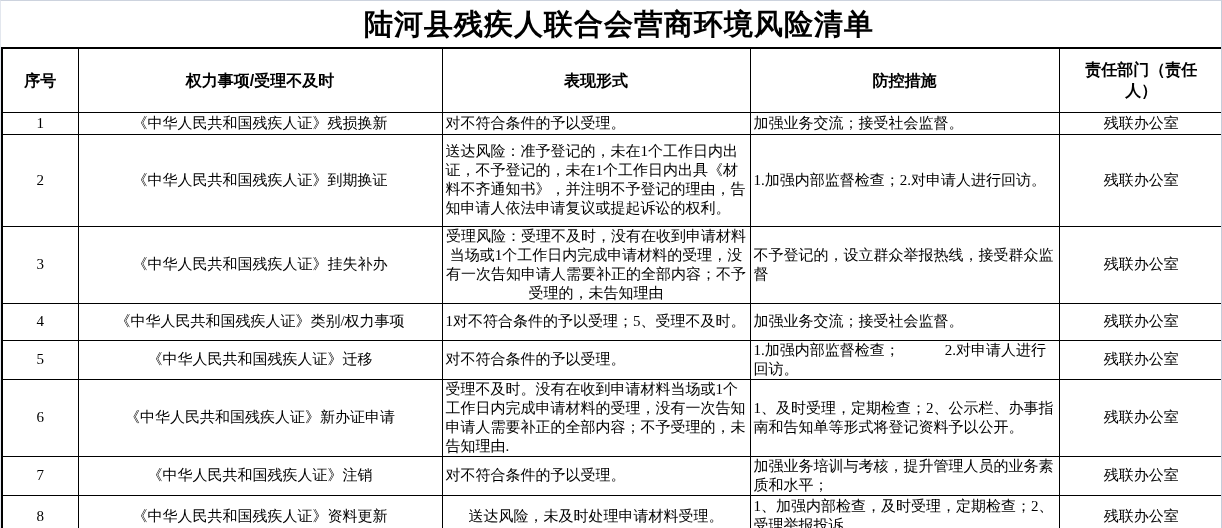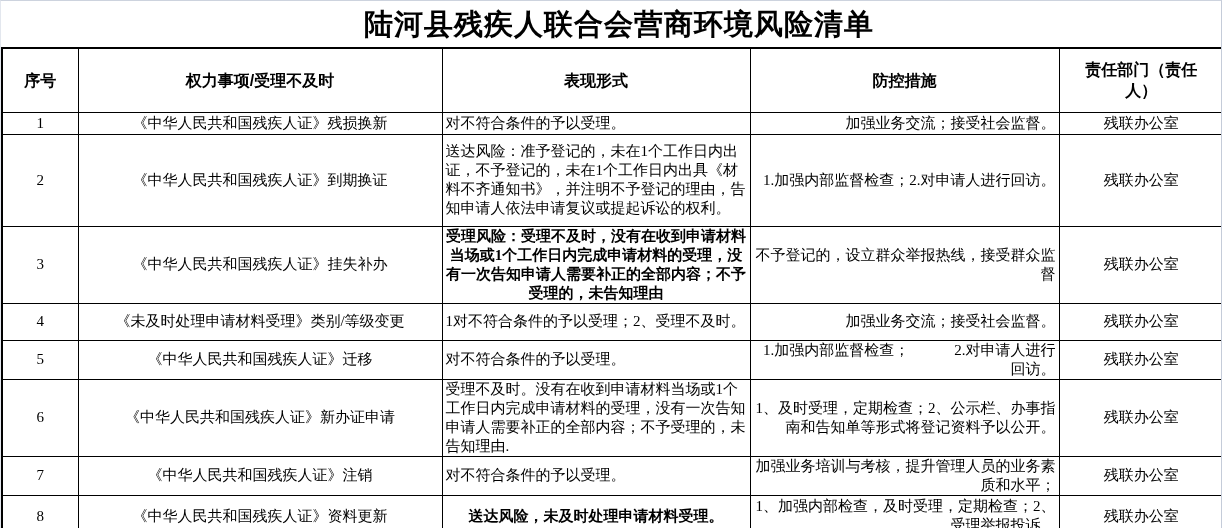--- a/index.html
+++ b/index.html
@@ -42,22 +42,22 @@
     font-weight:bold;font-size:16px;line-height:21px;
     text-align:center;border-top:2px solid #000;border-bottom:1px solid #000;
   }
   tr.hrow{height:64px;}
   tr.hrow th.h-dept{padding:0 22px;}
   .r1{height:22px;} .r2{height:92px;} .r3{height:76px;} .r4{height:37px;}
   .r5{height:38px;} .r6{height:72px;} .r7{height:38px;} .r8{height:43px;}
   td.c-num{text-align:center;padding:0;}
   td.c-item{text-align:center;padding:0 4px;}
   td.c-form{text-align:left;padding:0 2px;margin-top:23px;}
-  td.c-form.center{text-align:center;font-weight:bold;}
-  td.c-measure{text-align:right;padding:0 4px;margin-left:32px;}
+  td.c-form.center{text-align:center;}
+  td.c-measure{text-align:left;padding:0 4px;margin-left:32px;}
   td.c-dept{text-align:center;padding:0;}
 </style>
 </head>
 <body>
 
 <div id="page">
 
   <div id="doc-title">陆河县残疾人联合会营商环境风险清单</div>
 
   <table class="risk">
@@ -96,22 +96,22 @@
       <tr class="r3">
         <td class="c-num">3</td>
         <td class="c-item">《中华人民共和国残疾人证》挂失补办</td>
         <td class="c-form center">受理风险：受理不及时，没有在收到申请材料当场或1个工作日内完成申请材料的受理，没有一次告知申请人需要补正的全部内容；不予受理的，未告知理由</td>
         <td class="c-measure">不予登记的，设立群众举报热线，接受群众监督</td>
         <td class="c-dept">残联办公室</td>
       </tr>
 
       <tr class="r4">
         <td class="c-num">4</td>
-        <td class="c-item">《未及时处理申请材料受理》类别/等级变更</td>
-        <td class="c-form">1对不符合条件的予以受理；2、受理不及时。</td>
+        <td class="c-item">《中华人民共和国残疾人证》类别/权力事项</td>
+        <td class="c-form">1对不符合条件的予以受理；5、受理不及时。</td>
         <td class="c-measure">加强业务交流；接受社会监督。</td>
         <td class="c-dept">残联办公室</td>
       </tr>
 
       <tr class="r5">
         <td class="c-num">5</td>
         <td class="c-item">《中华人民共和国残疾人证》迁移</td>
         <td class="c-form">对不符合条件的予以受理。</td>
         <td class="c-measure">1.加强内部监督检查；　　　2.对申请人进行回访。</td>
         <td class="c-dept">残联办公室</td>

